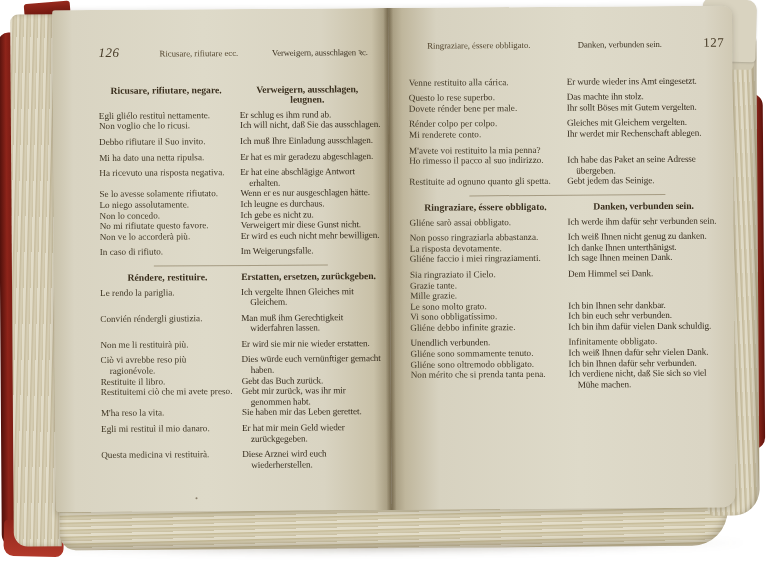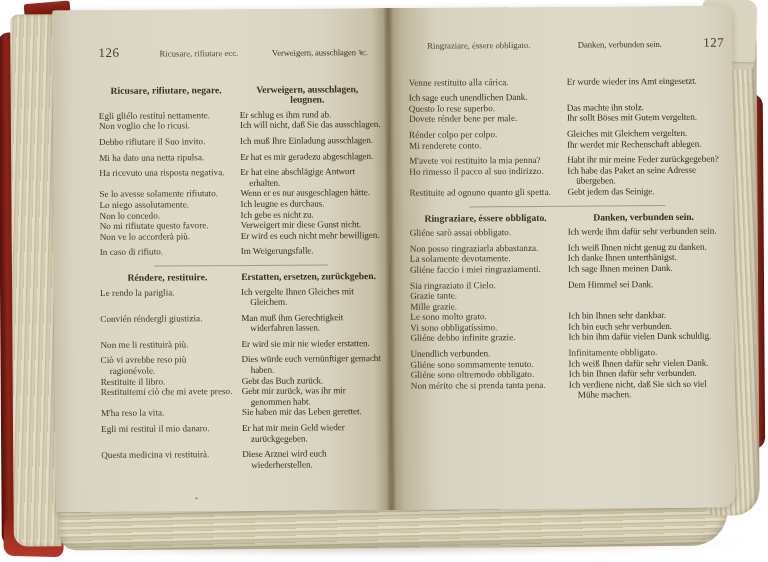--- a/index.html
+++ b/index.html
@@ -45,21 +45,21 @@
     background:linear-gradient(90deg,#9e9377 0%,#bfb69c 4%,#d7d2c0 14%,var(--page-cream,#dedac9) 55%,#dad5c4 92%,#d0c9b4 100%);}
   .gutter{position:absolute;left:385px;top:8px;width:10px;height:502px;z-index:5;
     background:linear-gradient(90deg,rgba(60,45,20,0) 0%,rgba(60,45,20,0.4) 50%,rgba(60,45,20,0) 100%);}
   
   .page-content{position:absolute;z-index:6;overflow:hidden;color:var(--ink,#3f3624);
     font-size:9.2px;line-height:10.6px;}
   .page-content.left{left:100px;top:46px;width:282px;height:460px;}
   .page-content.right{left:410px;top:40px;width:316px;height:468px;}
   .runhead{display:flex;align-items:baseline;font-size:8.7px;color:#53462f;margin-bottom:26px;}
   .runhead .pageno{font-size:13px;letter-spacing:0.5px;color:#463a26;}
-  .runhead .pageno.l{width:40px;}
+  .runhead .pageno.l{width:40px;font-style:italic;}
   .runhead .pageno.r{width:34px;text-align:right;}
   .run-it{flex:1;text-align:center;}
   .run-de{flex:1;text-align:center;color:#3c3222;letter-spacing:-0.1px;}
   .sec-head{display:flex;font-weight:bold;font-size:9.7px;margin:5px 0 4px;color:#3a2f1e;}
   .sec-head .c{width:50%;text-align:center;padding-right:6px;}
   .sec-head .c.de{letter-spacing:-0.1px;}
   .entry{display:flex;}
   .entry.gap{margin-top:5px;}
   .cell{width:50%;padding-left:9px;text-indent:-9px;padding-right:9px;}
   .cell.de{color:#352b1d;padding-right:0;letter-spacing:-0.1px;}
@@ -187,41 +187,39 @@
         <div class="runhead">
           <span class="run-it">Ringraziare, éssere obbligato.</span>
           <span class="run-de">Danken, verbunden sein.</span>
           <span class="pageno r">127</span>
         </div>
         <div class="entry">
           <span class="cell it">Venne restituito alla cárica.</span>
           <span class="cell de">Er wurde wieder ins Amt eingesetzt.</span>
         </div>
         <div class="entry gap">
-          <span class="cell de">Ich sage euch unendlichen Dank.</span>
         </div>
         <div class="entry">
           <span class="cell it">Questo lo rese superbo.</span>
           <span class="cell de">Das machte ihn stolz.</span>
         </div>
         <div class="entry">
           <span class="cell it">Dovete rénder bene per male.</span>
           <span class="cell de">Ihr sollt Böses mit Gutem vergelten.</span>
         </div>
         <div class="entry gap">
           <span class="cell it">Rénder colpo per colpo.</span>
           <span class="cell de">Gleiches mit Gleichem vergelten.</span>
         </div>
         <div class="entry">
           <span class="cell it">Mi renderete conto.</span>
           <span class="cell de">Ihr werdet mir Rechenschaft ablegen.</span>
         </div>
         <div class="entry gap">
           <span class="cell it">M'avete voi restituito la mia penna?</span>
-          <span class="cell de">Habt ihr mir meine Feder zurückgegeben?</span>
         </div>
         <div class="entry">
           <span class="cell it">Ho rimesso il pacco al suo indirizzo.</span>
           <span class="cell de">Ich habe das Paket an seine Adresse übergeben.</span>
         </div>
         <div class="entry">
           <span class="cell it">Restituite ad ognuno quanto gli spetta.</span>
           <span class="cell de">Gebt jedem das Seinige.</span>
         </div>
         <div class="divider"></div>
@@ -231,21 +229,21 @@
         </div>
         <div class="entry">
           <span class="cell it">Gliéne sarò assai obbligato.</span>
           <span class="cell de">Ich werde ihm dafür sehr verbunden sein.</span>
         </div>
         <div class="entry gap">
           <span class="cell it">Non posso ringraziarla abbastanza.</span>
           <span class="cell de">Ich weiß Ihnen nicht genug zu danken.</span>
         </div>
         <div class="entry">
-          <span class="cell it">La solamente devotamente.</span>
+          <span class="cell it">La risposta devotamente.</span>
           <span class="cell de">Ich danke Ihnen unterthänigst.</span>
         </div>
         <div class="entry">
           <span class="cell it">Gliéne faccio i miei ringraziamenti.</span>
           <span class="cell de">Ich sage Ihnen meinen Dank.</span>
         </div>
         <div class="entry gap">
           <span class="cell it">Sia ringraziato il Cielo.</span>
           <span class="cell de">Dem Himmel sei Dank.</span>
         </div>

